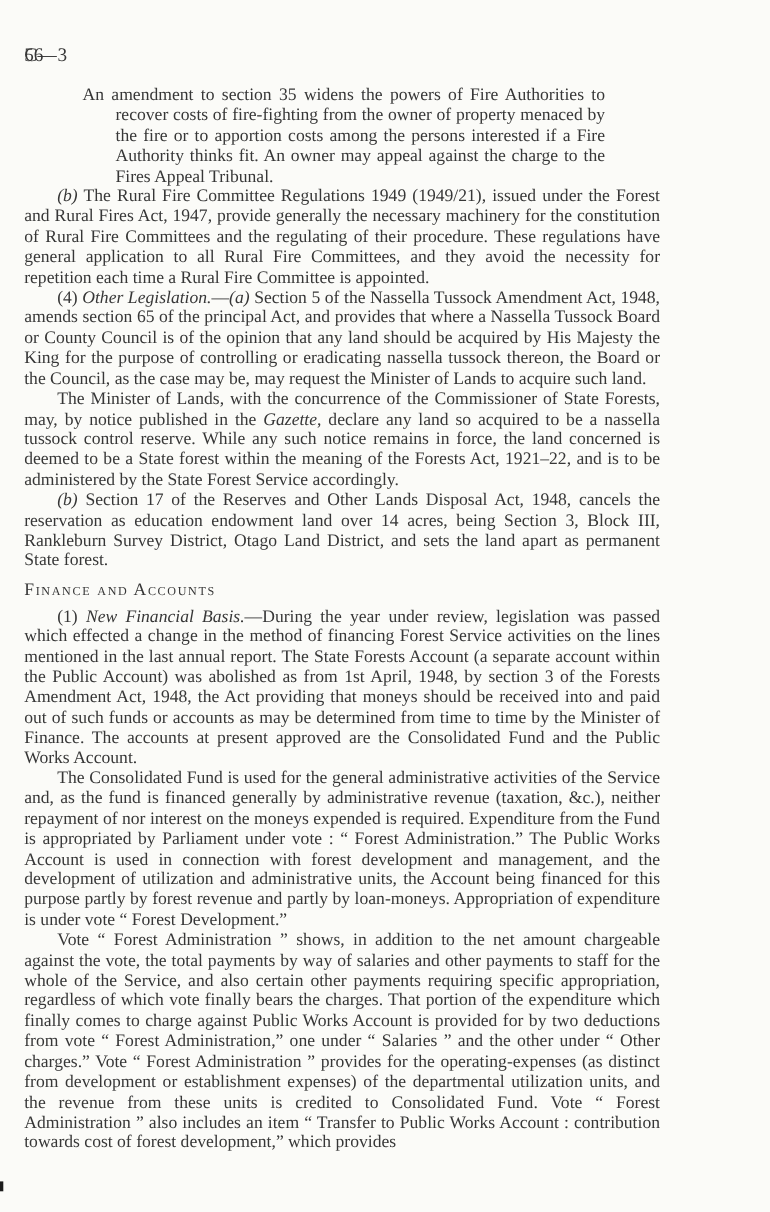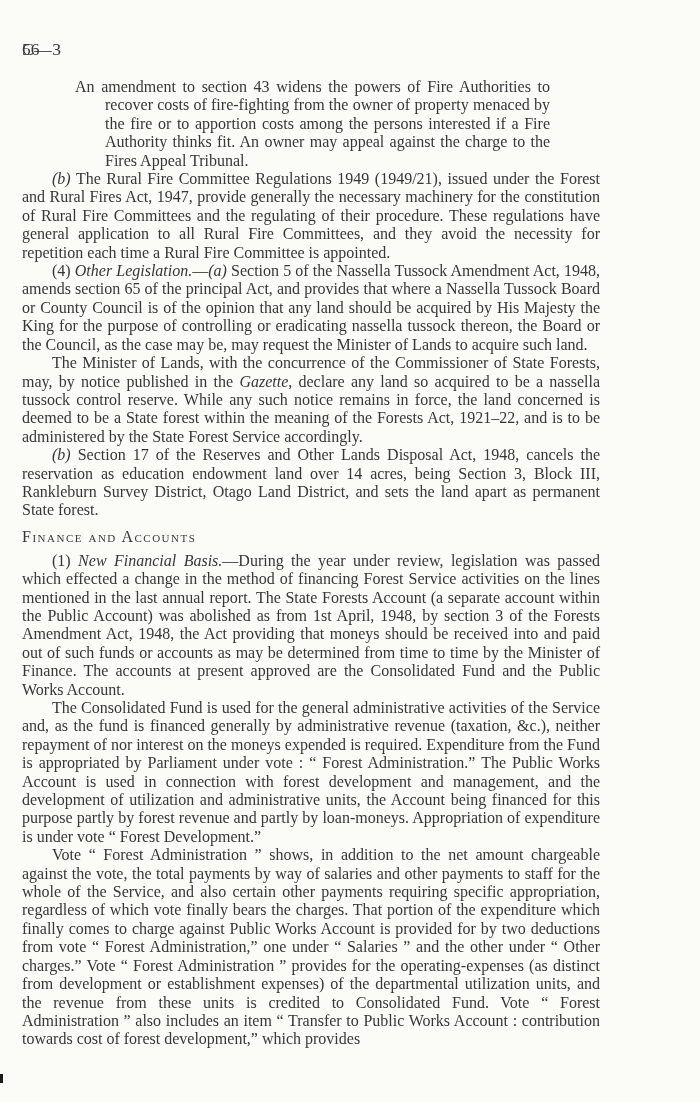--- a/index.html
+++ b/index.html
@@ -78,21 +78,21 @@
 </head>
 <body>
 
 <div class="page">
 
   <div class="running-header">
     <span class="report-code">C—3</span>
     <span class="page-number">56</span>
   </div>
 
-  <p class="quote"><span>An amendment to section 43 widens the powers of Fire Authorities to recover costs of fire-fighting from the owner of property menaced by the fire or to apportion costs among the persons interested if a Fire Authority thinks fit. An owner may appeal against the charge to the Fires Appeal Tribunal.</span></p>
+  <p class="quote"><span>An amendment to section 35 widens the powers of Fire Authorities to recover costs of fire-fighting from the owner of property menaced by the fire or to apportion costs among the persons interested if a Fire Authority thinks fit. An owner may appeal against the charge to the Fires Appeal Tribunal.</span></p>
 
   <p><span class="italic">(b)</span><span> The Rural Fire Committee Regulations 1949 (1949/21), issued under the Forest and Rural Fires Act, 1947, provide generally the necessary machinery for the constitution of Rural Fire Committees and the regulating of their procedure.  These regulations have general application to all Rural Fire Committees, and they avoid the necessity for repetition each time a Rural Fire Committee is appointed.</span></p>
 
   <p><span>(4) </span><span class="italic">Other Legislation.</span><span>—</span><span class="italic">(a)</span><span> Section 5 of the Nassella Tussock Amendment Act, 1948, amends section 65 of the principal Act, and provides that where a Nassella Tussock Board or County Council is of the opinion that any land should be acquired by His Majesty the King for the purpose of controlling or eradicating nassella tussock thereon, the Board or the Council, as the case may be, may request the Minister of Lands to acquire such land.</span></p>
 
   <p><span>The Minister of Lands, with the concurrence of the Commissioner of State Forests, may, by notice published in the </span><span class="italic">Gazette</span><span>, declare any land so acquired to be a nassella tussock control reserve.  While any such notice remains in force, the land concerned is deemed to be a State forest within the meaning of the Forests Act, 1921–22, and is to be administered by the State Forest Service accordingly.</span></p>
 
   <p><span class="italic">(b)</span><span> Section 17 of the Reserves and Other Lands Disposal Act, 1948, cancels the reservation as education endowment land over 14 acres, being Section 3, Block III, Rankleburn Survey District, Otago Land District, and sets the land apart as permanent State forest.</span></p>
 
   <p class="section-heading">Finance and Accounts</p>

